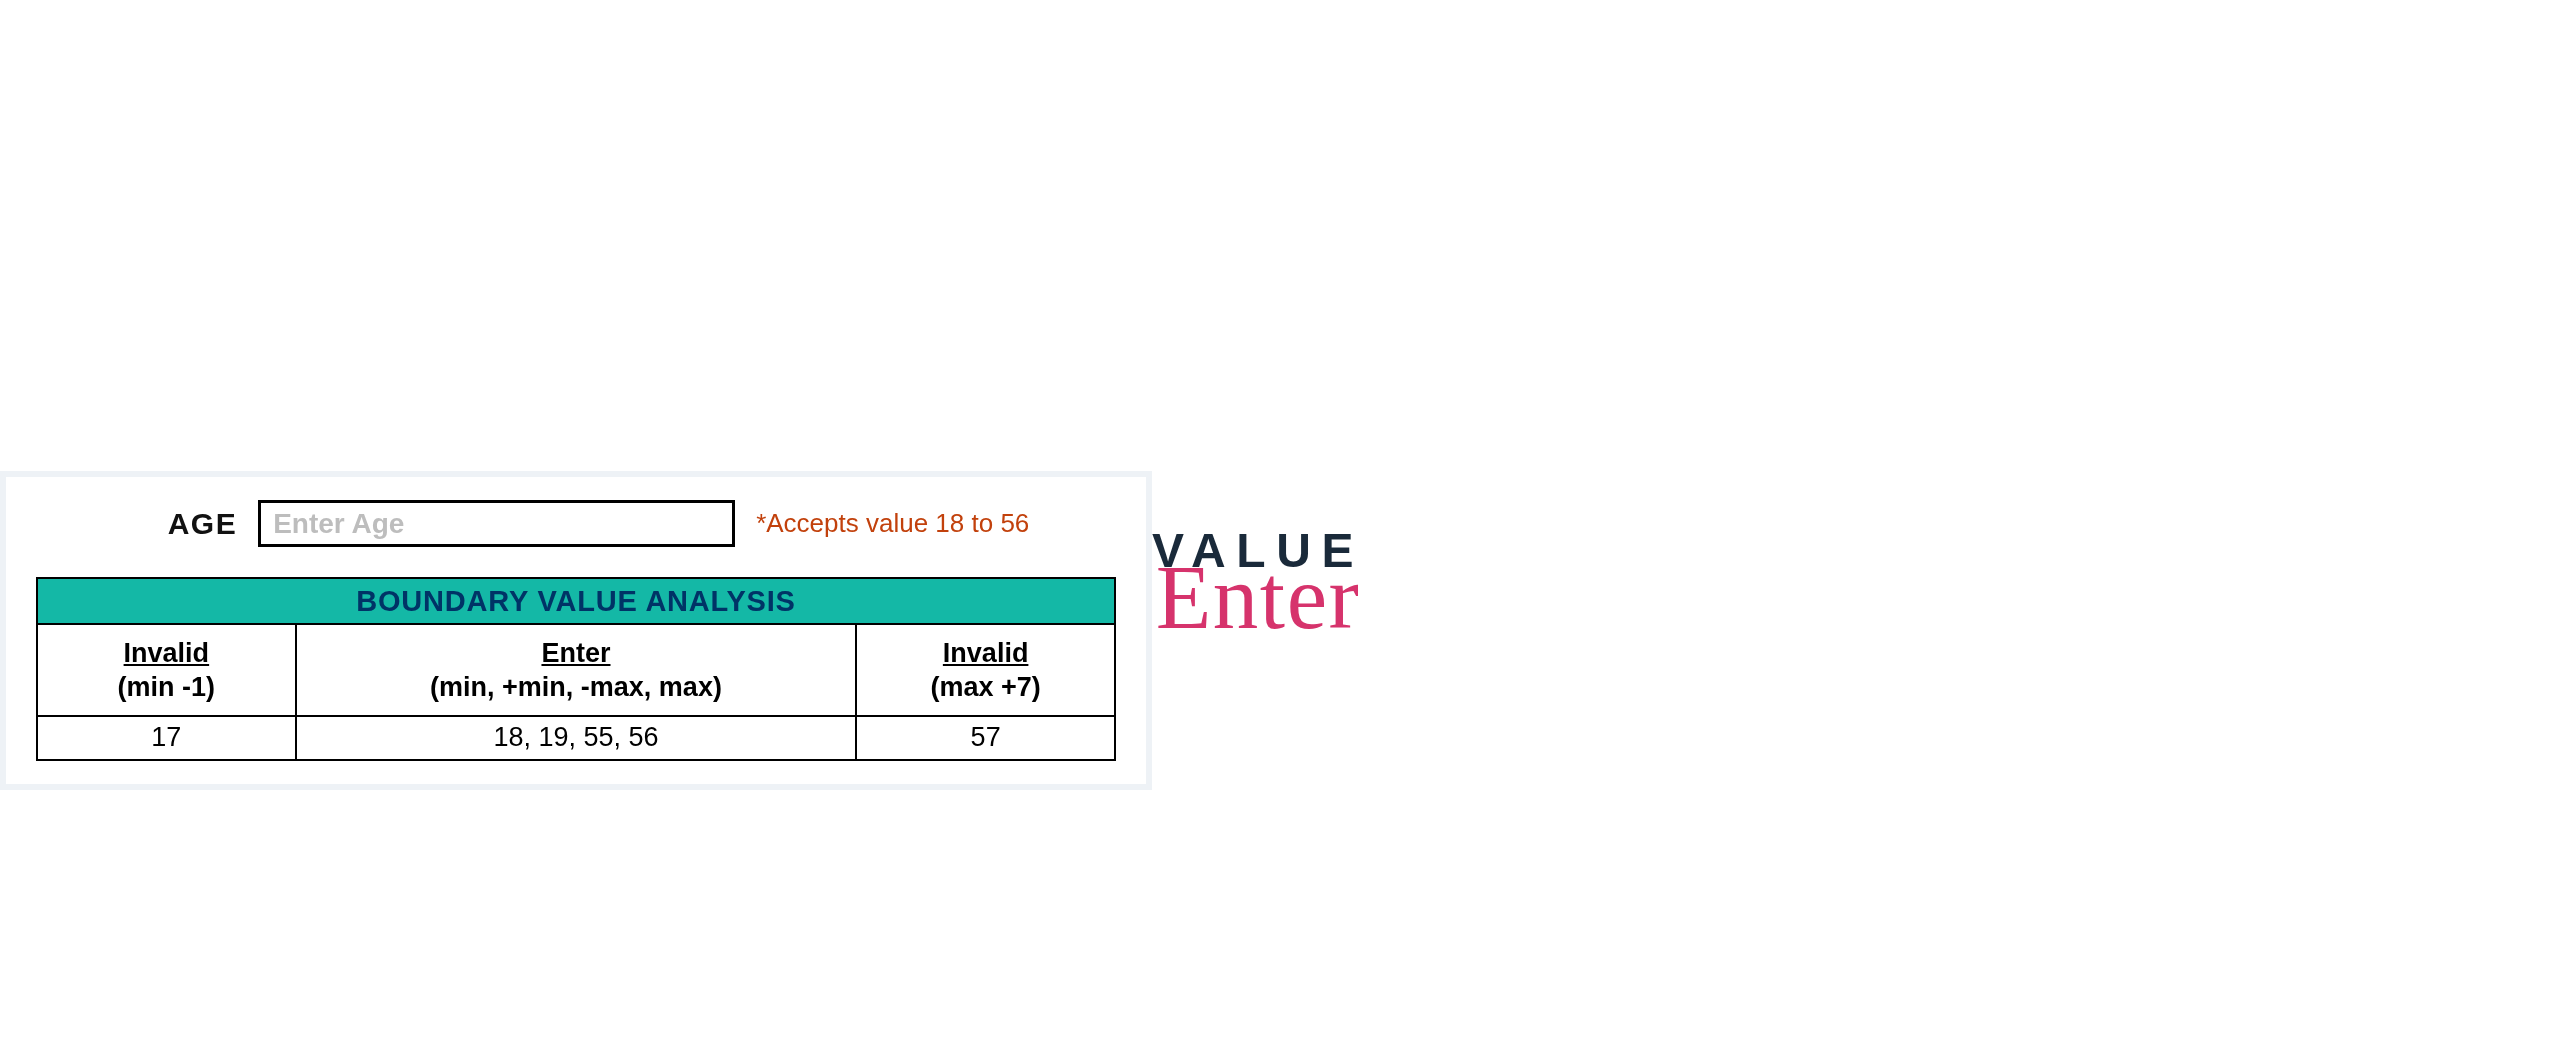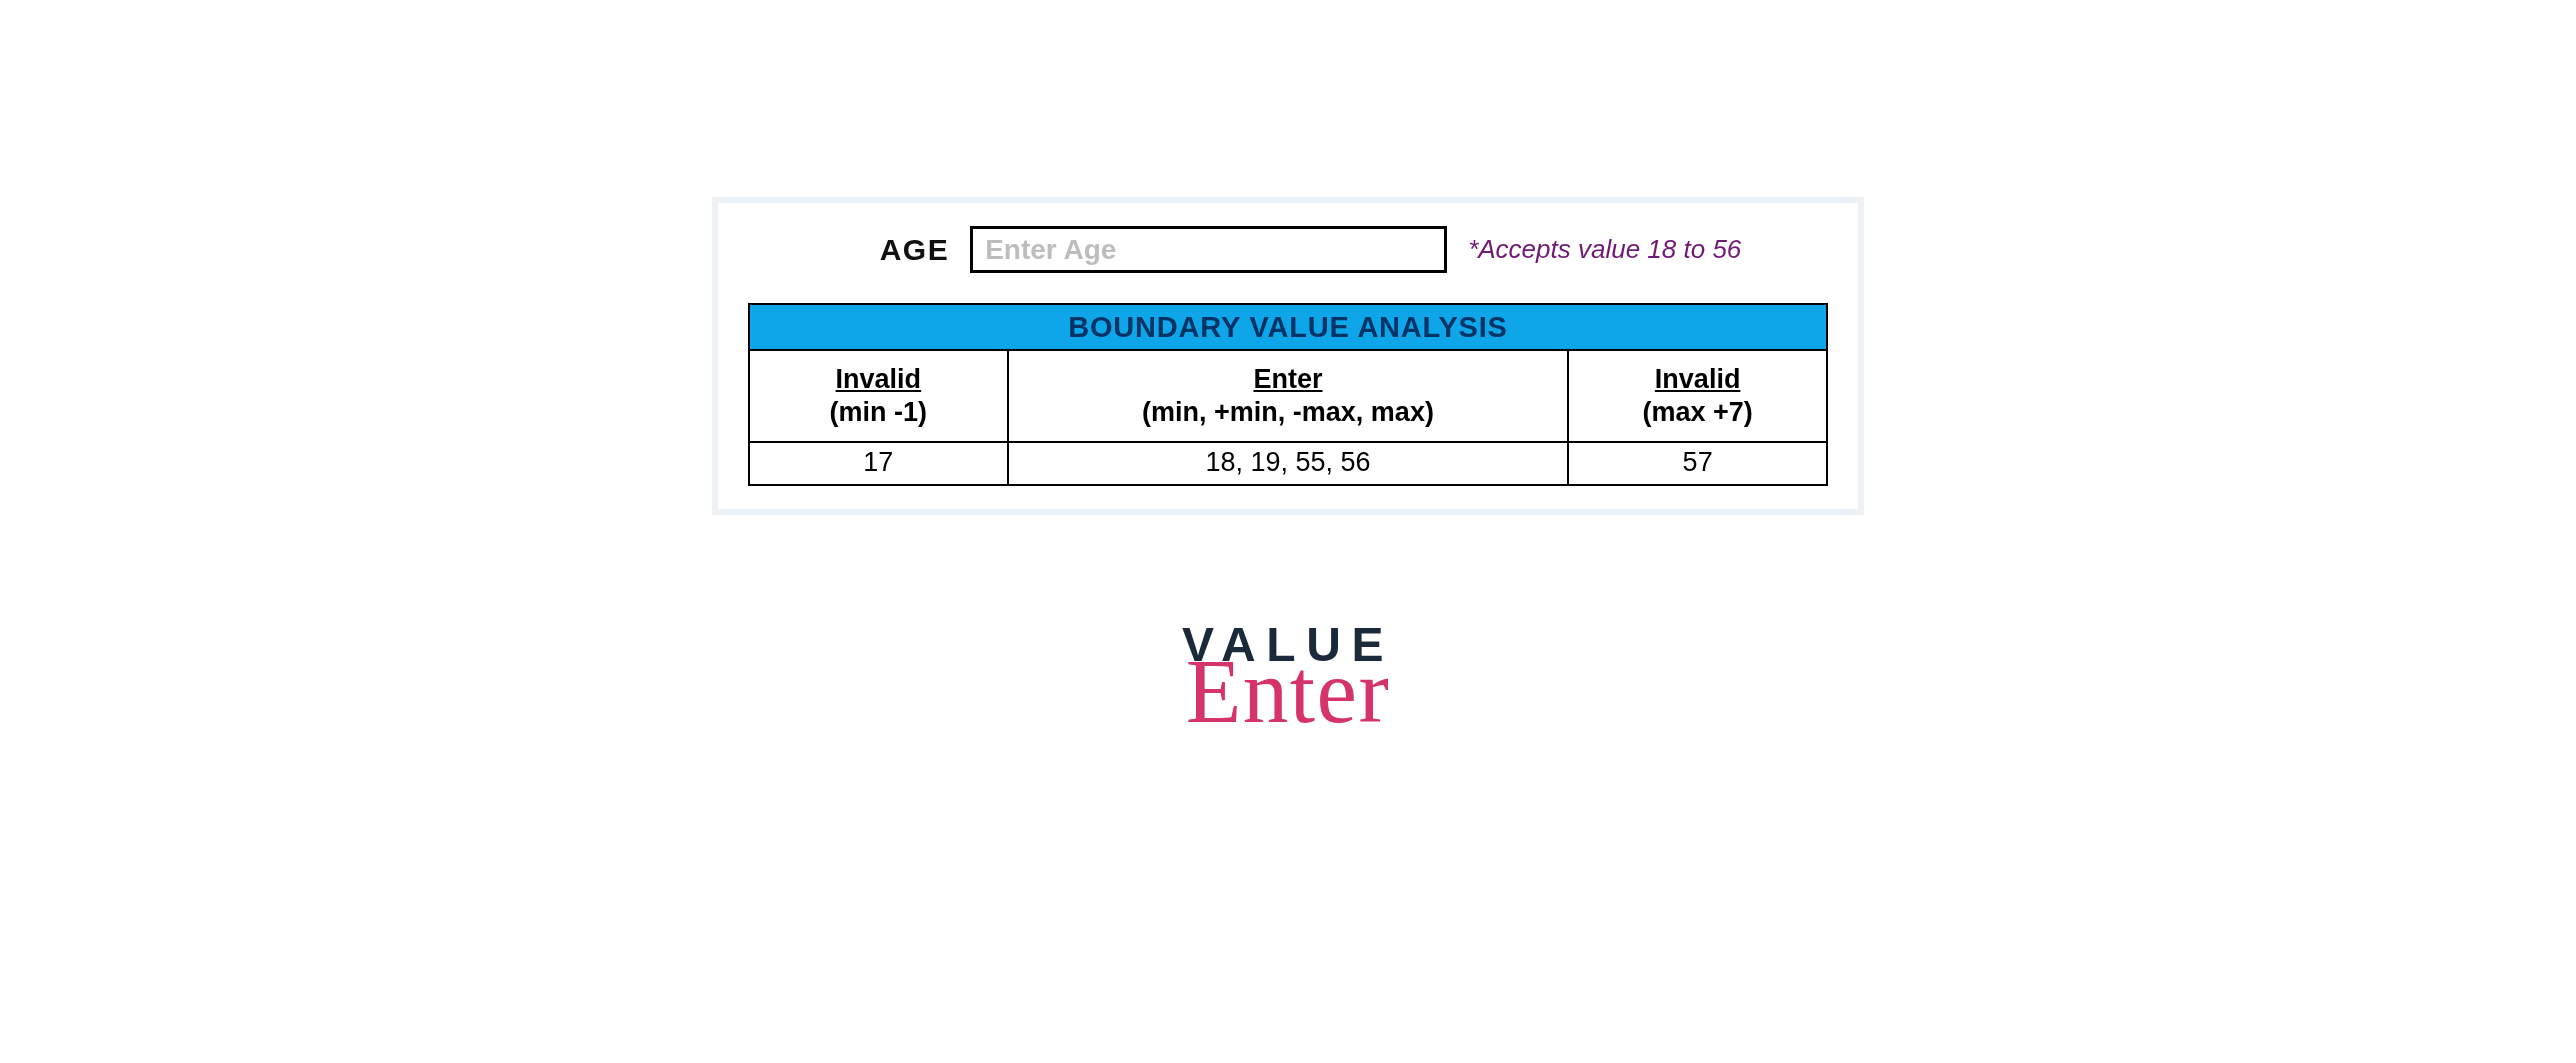--- a/index.html
+++ b/index.html
@@ -8,21 +8,21 @@
     width: 2576px;
     height: 1064px;
     background: #ffffff;
     font-family: Verdana, Geneva, sans-serif;
   }
   .stage {
     width: 2576px;
     height: 1064px;
     position: relative;
     display: flex;
-    flex-direction: column;
+    flex-direction: row;
     align-items: center;
   }
   .panel {
     margin-top: 197px;
     width: 1152px;
     border: 6px solid #eef2f6;
     background: #ffffff;
     padding: 23px 30px 23px 30px;
     box-sizing: border-box;
   }
@@ -46,32 +46,31 @@
     border: 3px solid #000;
     font-size: 28px;
     font-weight: 700;
     color: #bdbdbd;
     padding: 0 12px;
     box-sizing: border-box;
     font-family: Verdana, Geneva, sans-serif;
   }
   .age-input::placeholder { color: #bdbdbd; font-weight:700; }
   .hint {
-    color: #701a75;
+    color: #c2410c;
     font-size: 26px;
     white-space: nowrap;
-    font-style: italic;
   }
   table.bva {
     border-collapse: collapse;
     width: 100%;
     margin: 0 auto;
   }
   table.bva th.title-bar {
-    background: #0ea5e9;
+    background: #14b8a6;
     color: #003366;
     font-weight: 700;
     font-size: 29px;
     letter-spacing: 0.8px;
     border: 2.3px solid #000;
     padding: 6px 0 4.5px 0;
     text-align: center;
   }
   table.bva td {
     border: 2.3px solid #000;

